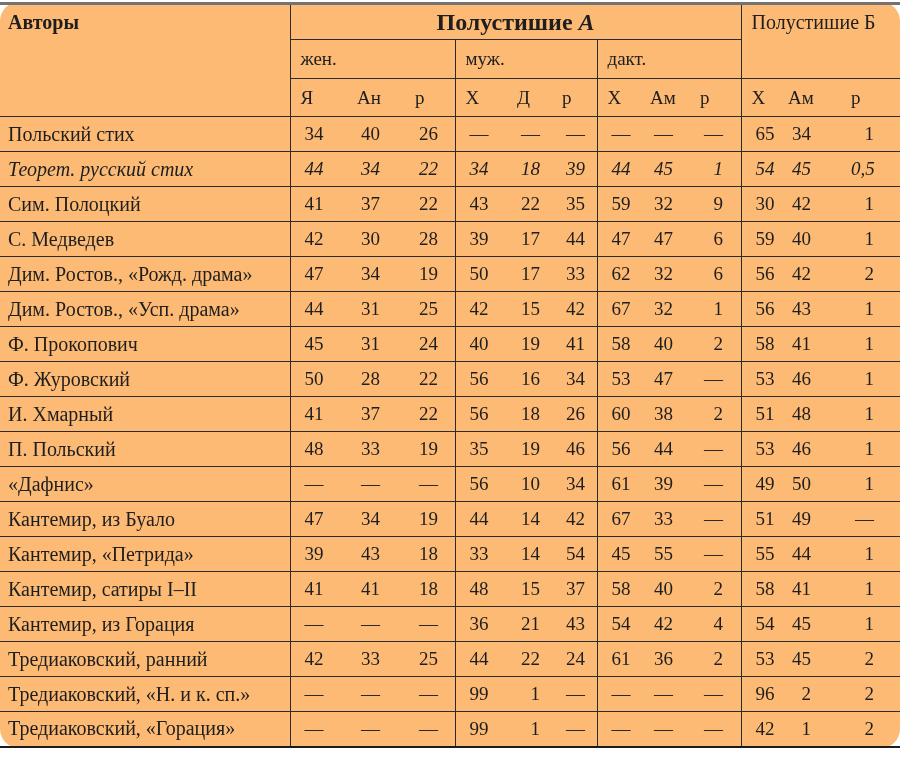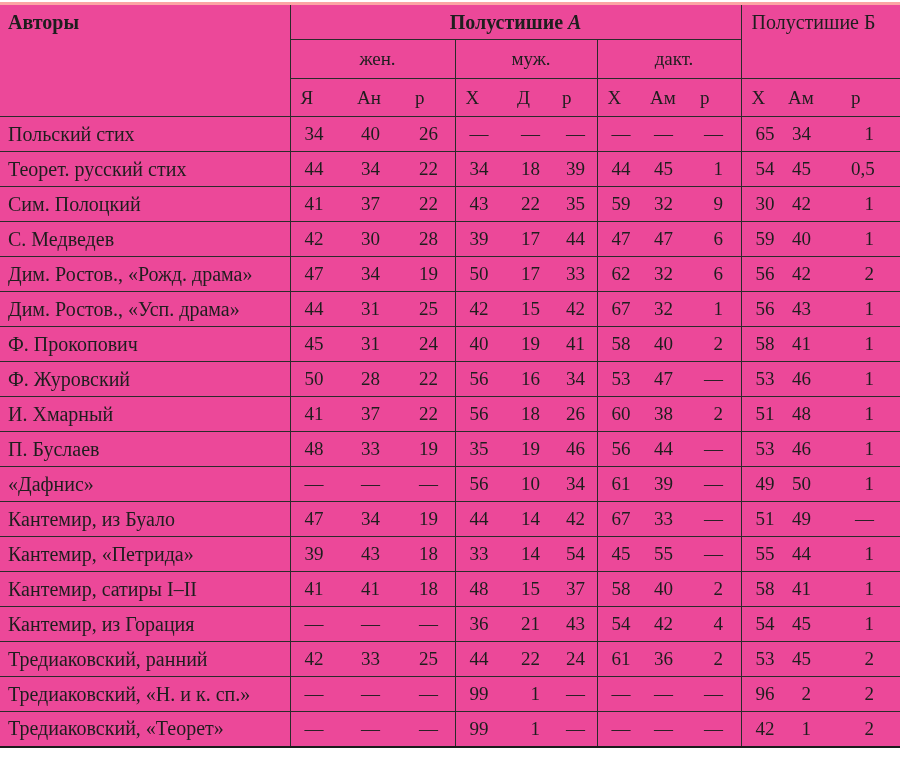--- a/index.html
+++ b/index.html
@@ -1,34 +1,34 @@
 <!DOCTYPE html>
 <html><head>
 <meta charset="utf-8">
 <style>
   html,body{margin:0;padding:0;background:#fff;}
   body{width:900px;min-height:764px;font-family:"Liberation Serif","DejaVu Serif",serif;color:#1e1e1e;}
   .page{padding-top:2px;}
   table{border-collapse:collapse;table-layout:fixed;width:900px;
-        border-top:3px solid #fca5a5;border-bottom:2px solid #1c1c1c;background:#ec4899;}
+        border-top:3px solid #737373;border-bottom:2px solid #1c1c1c;background:#fdba74;border-radius:19px;}
   th,td{padding:0;font-weight:normal;text-align:left;white-space:nowrap;
         border-bottom:1.5px solid #2b2b2b;vertical-align:middle;}
   .bl{border-left:1.5px solid #2b2b2b;}
   
   th.author-h{vertical-align:top;padding:6px 0 0 8px;font-weight:bold;font-size:20px;height:34px;}
-  th.grp-a{font-weight:bold;font-size:20px;text-align:center;height:34px;}
+  th.grp-a{font-weight:bold;font-size:24px;text-align:center;height:34px;}
   th.grp-b{font-weight:normal;font-size:20px;vertical-align:top;padding:6px 0 0 10px;}
-  th.sub{font-size:19px;padding-left:10px;height:38px;text-align:center;}
+  th.sub{font-size:19px;padding-left:10px;height:38px;}
   th.lt{font-size:19px;padding-left:10px;height:37px;}
   
   tbody tr{height:35px;margin-left:48px;}
   td.author{padding-left:8px;font-size:20px;}
   td.num{font-size:19px;padding-left:10px;}
   .v{display:inline-block;min-width:23px;text-align:right;}
-  tr.it{}
+  tr.it{font-style:italic;}
   i{font-style:italic;}
 </style>
 </head>
 <body>
 
 <div class="page">
 <table>
   <colgroup>
     <col style="width:290px">
         <col style="width:57px">
@@ -200,21 +200,21 @@
     <td class="num"><span class="v">18</span></td>
     <td class="num"><span class="v">26</span></td>
     <td class="num bl"><span class="v">60</span></td>
     <td class="num"><span class="v">38</span></td>
     <td class="num"><span class="v">2</span></td>
     <td class="num bl"><span class="v">51</span></td>
     <td class="num"><span class="v">48</span></td>
     <td class="num"><span class="v">1</span></td>
   </tr>
         <tr>
-    <td class="author">П. Буслаев</td>
+    <td class="author">П. Польский</td>
     <td class="num bl"><span class="v">48</span></td>
     <td class="num"><span class="v">33</span></td>
     <td class="num"><span class="v">19</span></td>
     <td class="num bl"><span class="v">35</span></td>
     <td class="num"><span class="v">19</span></td>
     <td class="num"><span class="v">46</span></td>
     <td class="num bl"><span class="v">56</span></td>
     <td class="num"><span class="v">44</span></td>
     <td class="num"><span class="v">—</span></td>
     <td class="num bl"><span class="v">53</span></td>
@@ -320,21 +320,21 @@
     <td class="num"><span class="v">1</span></td>
     <td class="num"><span class="v">—</span></td>
     <td class="num bl"><span class="v">—</span></td>
     <td class="num"><span class="v">—</span></td>
     <td class="num"><span class="v">—</span></td>
     <td class="num bl"><span class="v">96</span></td>
     <td class="num"><span class="v">2</span></td>
     <td class="num"><span class="v">2</span></td>
   </tr>
         <tr>
-    <td class="author">Тредиаковский, «Теорет»</td>
+    <td class="author">Тредиаковский, «Горация»</td>
     <td class="num bl"><span class="v">—</span></td>
     <td class="num"><span class="v">—</span></td>
     <td class="num"><span class="v">—</span></td>
     <td class="num bl"><span class="v">99</span></td>
     <td class="num"><span class="v">1</span></td>
     <td class="num"><span class="v">—</span></td>
     <td class="num bl"><span class="v">—</span></td>
     <td class="num"><span class="v">—</span></td>
     <td class="num"><span class="v">—</span></td>
     <td class="num bl"><span class="v">42</span></td>

